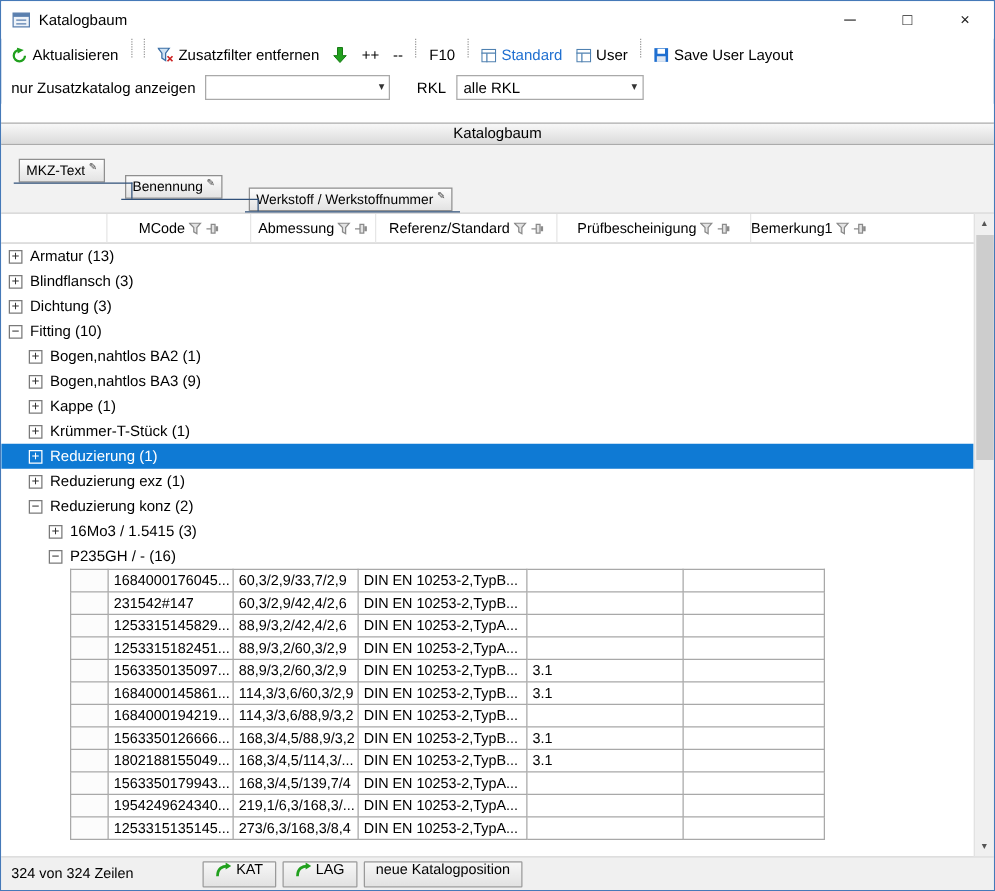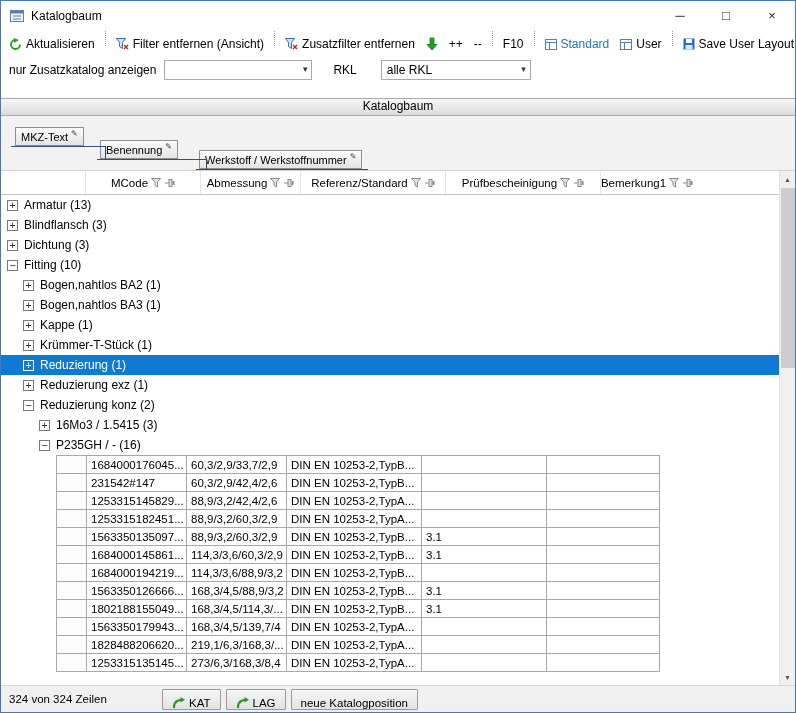--- a/index.html
+++ b/index.html
@@ -52,21 +52,21 @@
 
   
   .vscroll{position:absolute;top:170px;right:0;width:16px;height:514px;background:#f0f0f0;border-left:1px solid #e2e2e2}
   .vs-btn{height:16px;display:flex;align-items:center;justify-content:center;font-size:7px;color:#555;width:100%}
   .vs-down{position:absolute;bottom:0}
   .vs-thumb{position:absolute;top:17px;left:1px;width:14px;height:180px;background:#cdcdcd}
 
   
   .statusbar{height:27px;background:#f0f0f0;border-top:1px solid #d7d7d7;display:flex;align-items:center;padding:0 8px;font-size:11.5px;gap:5px}
   .sb-text{width:148px}
-  .sb-btn{height:21px;border:1px solid #9a9a9a;background:linear-gradient(#f7f7f7,#e2e2e2);display:flex;align-items:flex-end;gap:4px;padding:0 9px;font-size:11.5px;border-radius:1px}
+  .sb-btn{height:21px;border:1px solid #9a9a9a;background:linear-gradient(#f7f7f7,#e2e2e2);display:flex;align-items:flex-start;gap:4px;padding:0 9px;font-size:11.5px;border-radius:1px}
   svg{display:block}
 </style>
 </head>
 <body>
 
 <div class="window">
 
   <div class="titlebar">
     <span>
       <svg width="16" height="16" viewBox="0 0 16 16">
@@ -88,29 +88,20 @@
     <div class="tb-btn">
       <span>
         <svg width="13" height="13" viewBox="0 0 13 13">
             <path d="M11 6.5A4.5 4.5 0 1 1 6.5 2" fill="none" stroke="var(--green,#21a01e)" stroke-width="1.8"></path>
             <path d="M4.5 0 L10 2 L5.2 4.8 Z" fill="var(--green,#21a01e)"></path>
           </svg>
       </span>
       <span>Aktualisieren</span>
     </div>
     <div class="tb-sep"></div>
-    <div class="tb-btn">
-      <span>
-        <svg width="13" height="12" viewBox="0 0 13 12">
-            <path d="M0.5 0.5h9L6.5 4.5v6L3.5 8.5v-4Z" fill="#cfe2f3" stroke="#3a6ea5"></path>
-            <path d="M8 7l4 4M12 7l-4 4" stroke="#cc2222" stroke-width="1.4"></path>
-          </svg>
-      </span>
-      <span>Filter entfernen (Ansicht)</span>
-    </div>
     <div class="tb-sep"></div>
     <div class="tb-btn">
       <span>
         <svg width="13" height="12" viewBox="0 0 13 12">
             <path d="M0.5 0.5h9L6.5 4.5v6L3.5 8.5v-4Z" fill="#cfe2f3" stroke="#3a6ea5"></path>
             <path d="M8 7l4 4M12 7l-4 4" stroke="#cc2222" stroke-width="1.4"></path>
           </svg>
       </span>
       <span>Zusatzfilter entfernen</span>
     </div>
@@ -159,21 +150,21 @@
     </div>
   </div>
 
   <div class="filterbar">
     <span>nur Zusatzkatalog anzeigen</span>
     <div class="combo" style="width:148px;margin-left:8px">
       <span></span>
       <span class="arrow">▾</span>
     </div>
     <span style="margin-left:21px">RKL</span>
-    <div class="combo" style="width:150px;margin-left:24px">
+    <div class="combo" style="width:150px;margin-left:8px">
       <span>alle RKL</span>
       <span class="arrow">▾</span>
     </div>
   </div>
 
   <div class="spacer"></div>
 
   <div class="band">Katalogbaum</div>
 
   <div class="tabs-area">
@@ -292,21 +283,21 @@
         <div class="tree-row lvl0">
           <span class="expand-box">−</span>
           <span>Fitting (10)</span>
         </div>
         <div class="tree-row lvl1">
           <span class="expand-box">+</span>
           <span>Bogen,nahtlos BA2 (1)</span>
         </div>
         <div class="tree-row lvl1">
           <span class="expand-box">+</span>
-          <span>Bogen,nahtlos BA3 (1)</span>
+          <span>Bogen,nahtlos BA3 (9)</span>
         </div>
         <div class="tree-row lvl1">
           <span class="expand-box">+</span>
           <span>Kappe (1)</span>
         </div>
         <div class="tree-row lvl1">
           <span class="expand-box">+</span>
           <span>Krümmer-T-Stück (1)</span>
         </div>
         <div class="tree-row lvl1 selected">
@@ -415,21 +406,21 @@
           <tr>
             <td class="rowhdr"></td>
             <td>1563350179943...</td>
             <td>168,3/4,5/139,7/4</td>
             <td>DIN EN 10253-2,TypA...</td>
             <td></td>
             <td></td>
           </tr>
           <tr>
             <td class="rowhdr"></td>
-            <td>1828488206620...</td>
+            <td>1954249624340...</td>
             <td>219,1/6,3/168,3/...</td>
             <td>DIN EN 10253-2,TypA...</td>
             <td></td>
             <td></td>
           </tr>
           <tr>
             <td class="rowhdr"></td>
             <td>1253315135145...</td>
             <td>273/6,3/168,3/8,4</td>
             <td>DIN EN 10253-2,TypA...</td>

